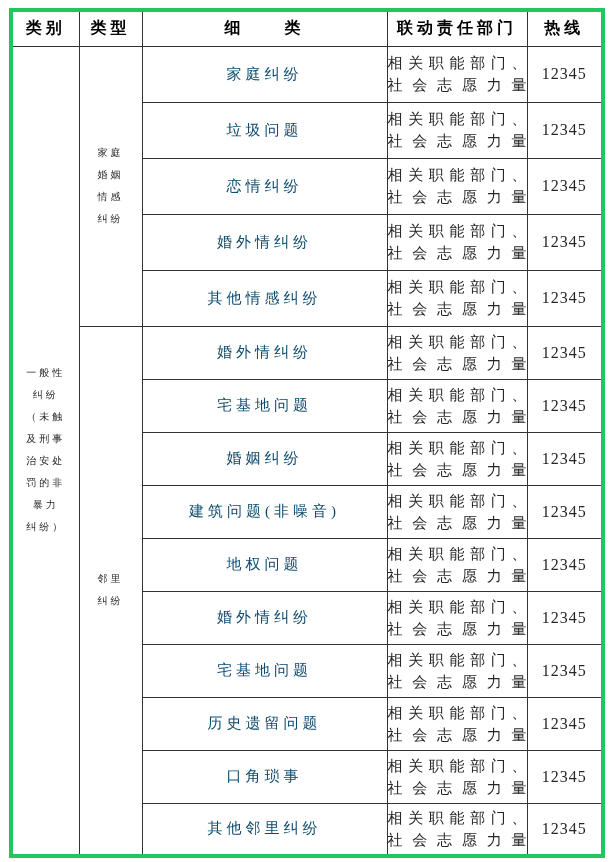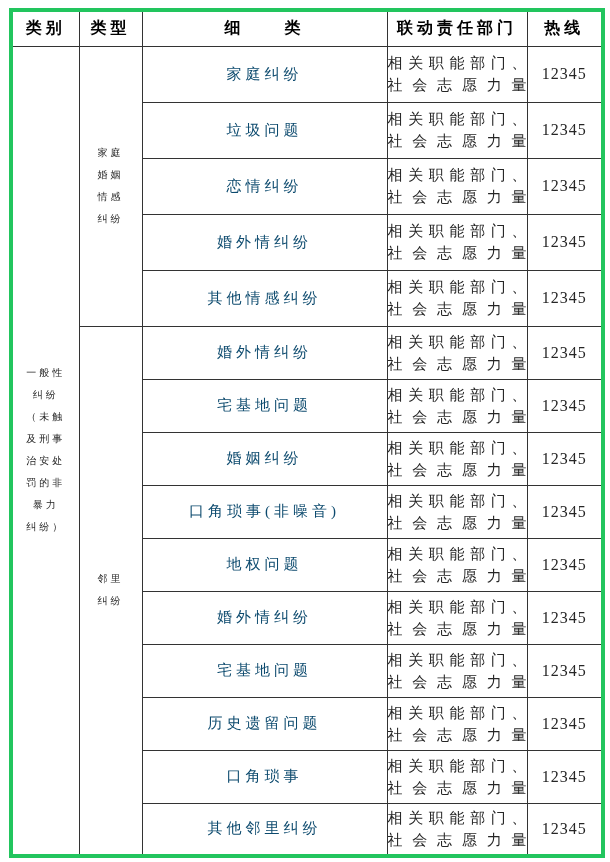--- a/index.html
+++ b/index.html
@@ -294,21 +294,21 @@
               <span>会</span>
               <span>志</span>
               <span>愿</span>
               <span>力</span>
               <span>量</span>
             </div>
           </td>
           <td class="hot">12345</td>
         </tr>
         <tr class="g1">
-          <td class="sub">口角琐事(非噪音)</td>
+          <td class="sub">建筑问题(非噪音)</td>
           <td class="dept">
             <div class="jline">
               <span>相</span>
               <span>关</span>
               <span>职</span>
               <span>能</span>
               <span>部</span>
               <span>门</span>
               <span>、</span>
             </div>

